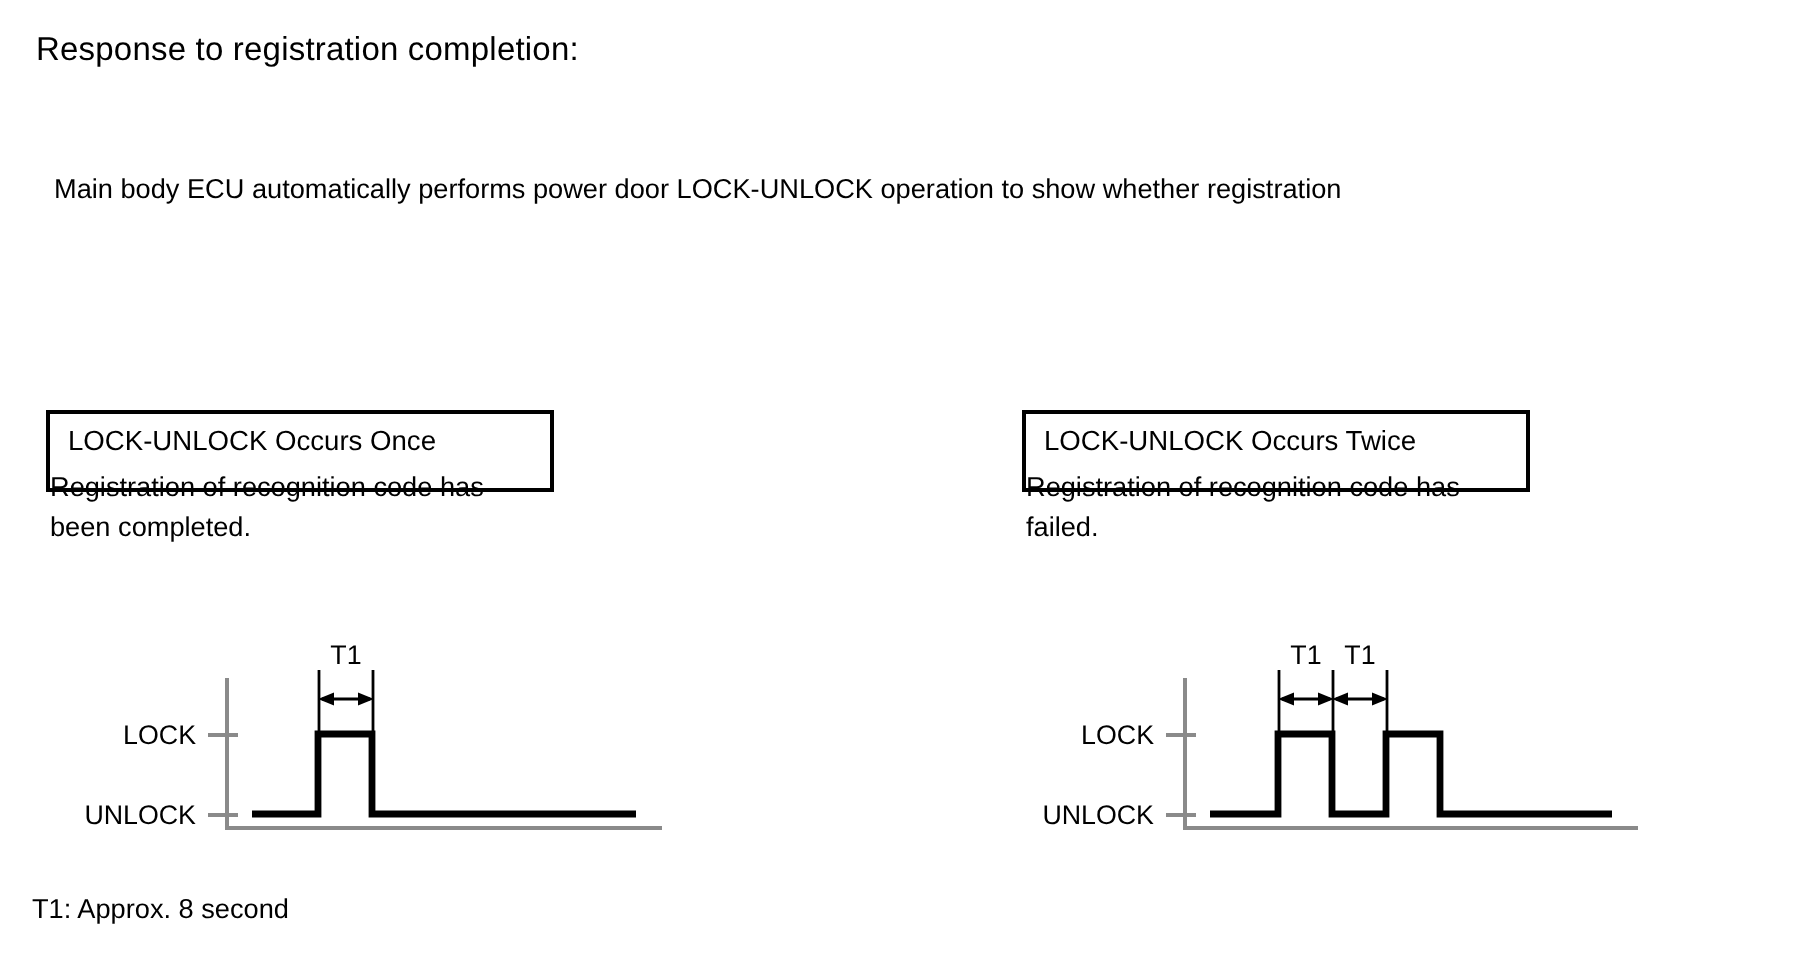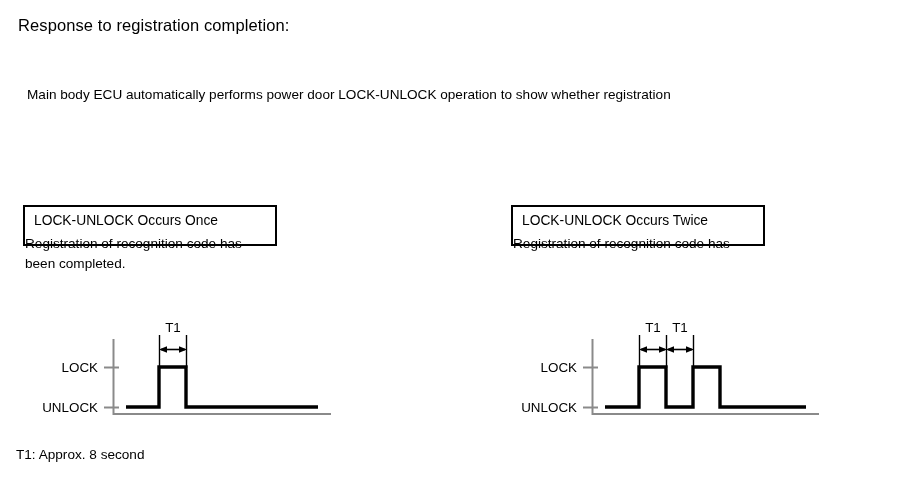--- a/index.html
+++ b/index.html
@@ -158,20 +158,21 @@
 </div>
 
 <div class="column right">
 
   <div class="case-box">
     <span class="case-box-label">LOCK-UNLOCK Occurs Twice</span>
   </div>
 
   <div class="case-desc">
     <span class="line">Registration of recognition code has</span>
+    <span class="line">failed.</span>
   </div>
 
   <div class="diagram">
     <svg width="330" height="115" viewBox="0 0 330 115" xmlns="http://www.w3.org/2000/svg">
 
       <line x1="84.5" y1="27" x2="84.5" y2="103" stroke="#8a8a8a" stroke-width="2"></line>
 
       <line x1="84.5" y1="102" x2="311" y2="102" stroke="#8a8a8a" stroke-width="2"></line>
 
       <line x1="75" y1="55.5" x2="90" y2="55.5" stroke="#8a8a8a" stroke-width="2"></line>

